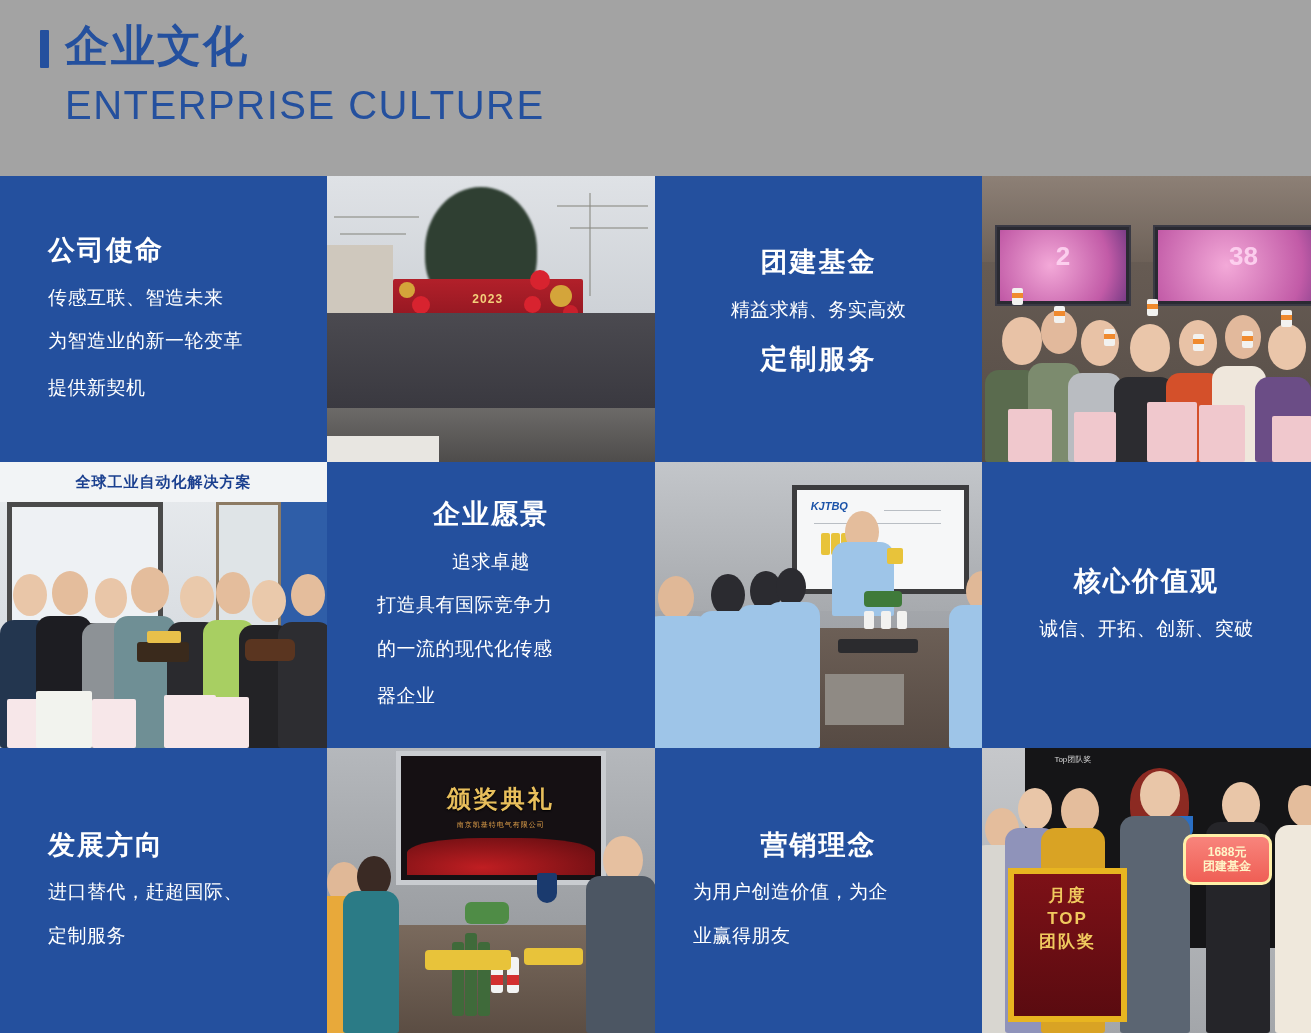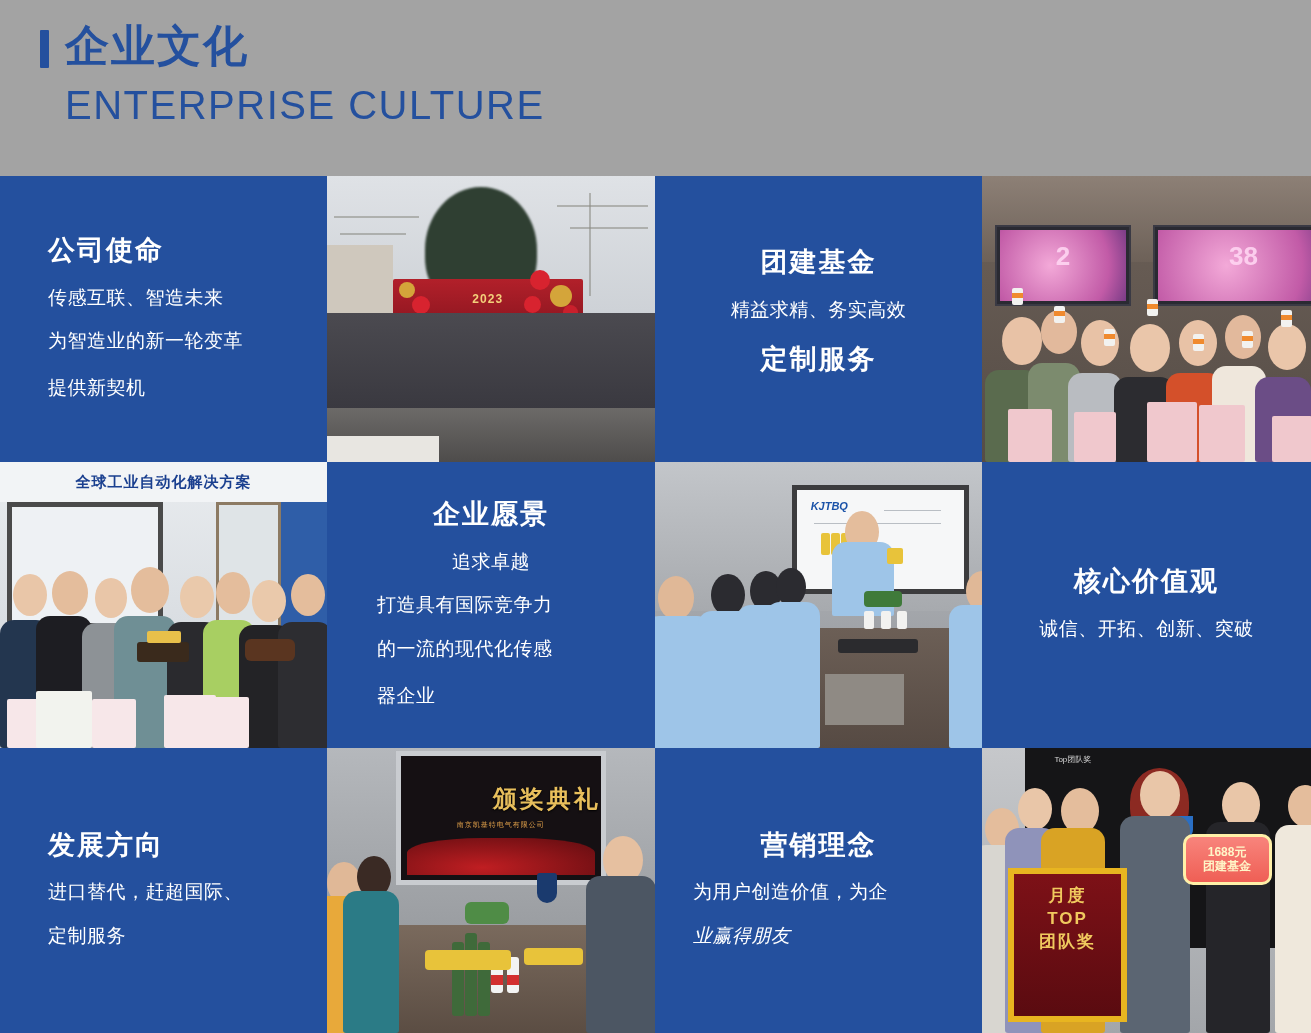--- a/index.html
+++ b/index.html
@@ -155,21 +155,21 @@
   .pD-logo { position:absolute; left:8%; top:10%; font-size:11px; font-weight:bold; color:#1a52a8; font-style:italic; }
   .pD-yellow { position:absolute; border-radius:2px; background:#e8c33a; }
   .pD-table { position:absolute; left:0; bottom:0; width:100%; height:42%;
               background:linear-gradient(#6c5f56,#564a43); }
   .pD-coat { position:absolute; background:#9ec5e8; border-radius:14px 14px 2px 2px; }
 
   
   .pE { background:linear-gradient(#b5b8bc,#8b8e92); }
   .pE-screen { position:absolute; left:21%; top:1%; width:64%; height:47%;
                background:#151013; border:5px solid #c9ccd0; box-sizing:border-box; }
-  .pE-gold { position:absolute; left:0; top:22%; width:100%; text-align:right;
+  .pE-gold { position:absolute; left:0; top:22%; width:100%; text-align:center;
              color:#e8bf5c; font-size:24px; font-weight:bold; letter-spacing:3px;
              text-shadow:0 1px 2px #000; }
   .pE-sub { position:absolute; left:0; top:52%; width:100%; text-align:center;
             color:#e0a04a; font-size:7px; letter-spacing:1px; }
   .pE-red { position:absolute; left:3%; bottom:4%; width:94%; height:30%;
             background:radial-gradient(ellipse at 40% 80%,#c01e22,#5e0c10); border-radius:40% 40% 0 0; }
   .pE-table { position:absolute; left:0; bottom:0; width:100%; height:38%;
               background:linear-gradient(#7a6a5d,#5b4d43); }
   .pE-bottle { position:absolute; bottom:14%; width:12px; height:36px; background:#f3f3f3; border-radius:3px; }
   .pE-bottle::after { content:''; position:absolute; left:0; bottom:8px; width:12px; height:10px; background:#d32f2f; }
@@ -395,21 +395,21 @@
       <div class="pE-bottle" style="left:50%;"></div>
       <div class="pE-bottle" style="left:55%;"></div>
       <div class="ph" style="left:30%;bottom:22%;width:26%;height:7%;background:#e8c33a;border-radius:4px;"></div>
       <div class="ph" style="left:60%;bottom:24%;width:18%;height:6%;background:#e8c33a;border-radius:4px;"></div>
     </div>
   </div>
 
   <div class="cell cell-text align-center">
     <div class="card-heading">营销理念</div>
     <div class="card-line" style="align-self:flex-start;text-align:left;padding-left:10px;">为用户创造价值，为企</div>
-    <div class="card-line tight" style="align-self:flex-start;text-align:left;padding-left:10px;font-style:italic;">业赢得朋友</div>
+    <div class="card-line tight" style="align-self:flex-start;text-align:left;padding-left:10px;">业赢得朋友</div>
   </div>
 
   <div class="cell cell-photo">
     <div class="photo-canvas pF">
       <div class="pF-screen"></div>
       <div class="pF-screenlabel" style="left:22%;top:2%;">Top团队奖</div>
       <div class="ph" style="left:45%;top:7%;width:18%;height:24%;background:#8c2a22;border-radius:50% 50% 40% 40%;"></div>
       <div class="ph" style="left:54%;top:24%;width:10%;height:9%;background:#2a6fc4;border-radius:50% 0 50% 50%;"></div>
       <div class="ph head" style="left:1%;top:21%;width:34px;height:42px;background:#e4bd9c;"></div>
       <div class="ph body-sh" style="left:-3%;top:34%;width:52px;height:66%;background:#d8d6d0;"></div>

